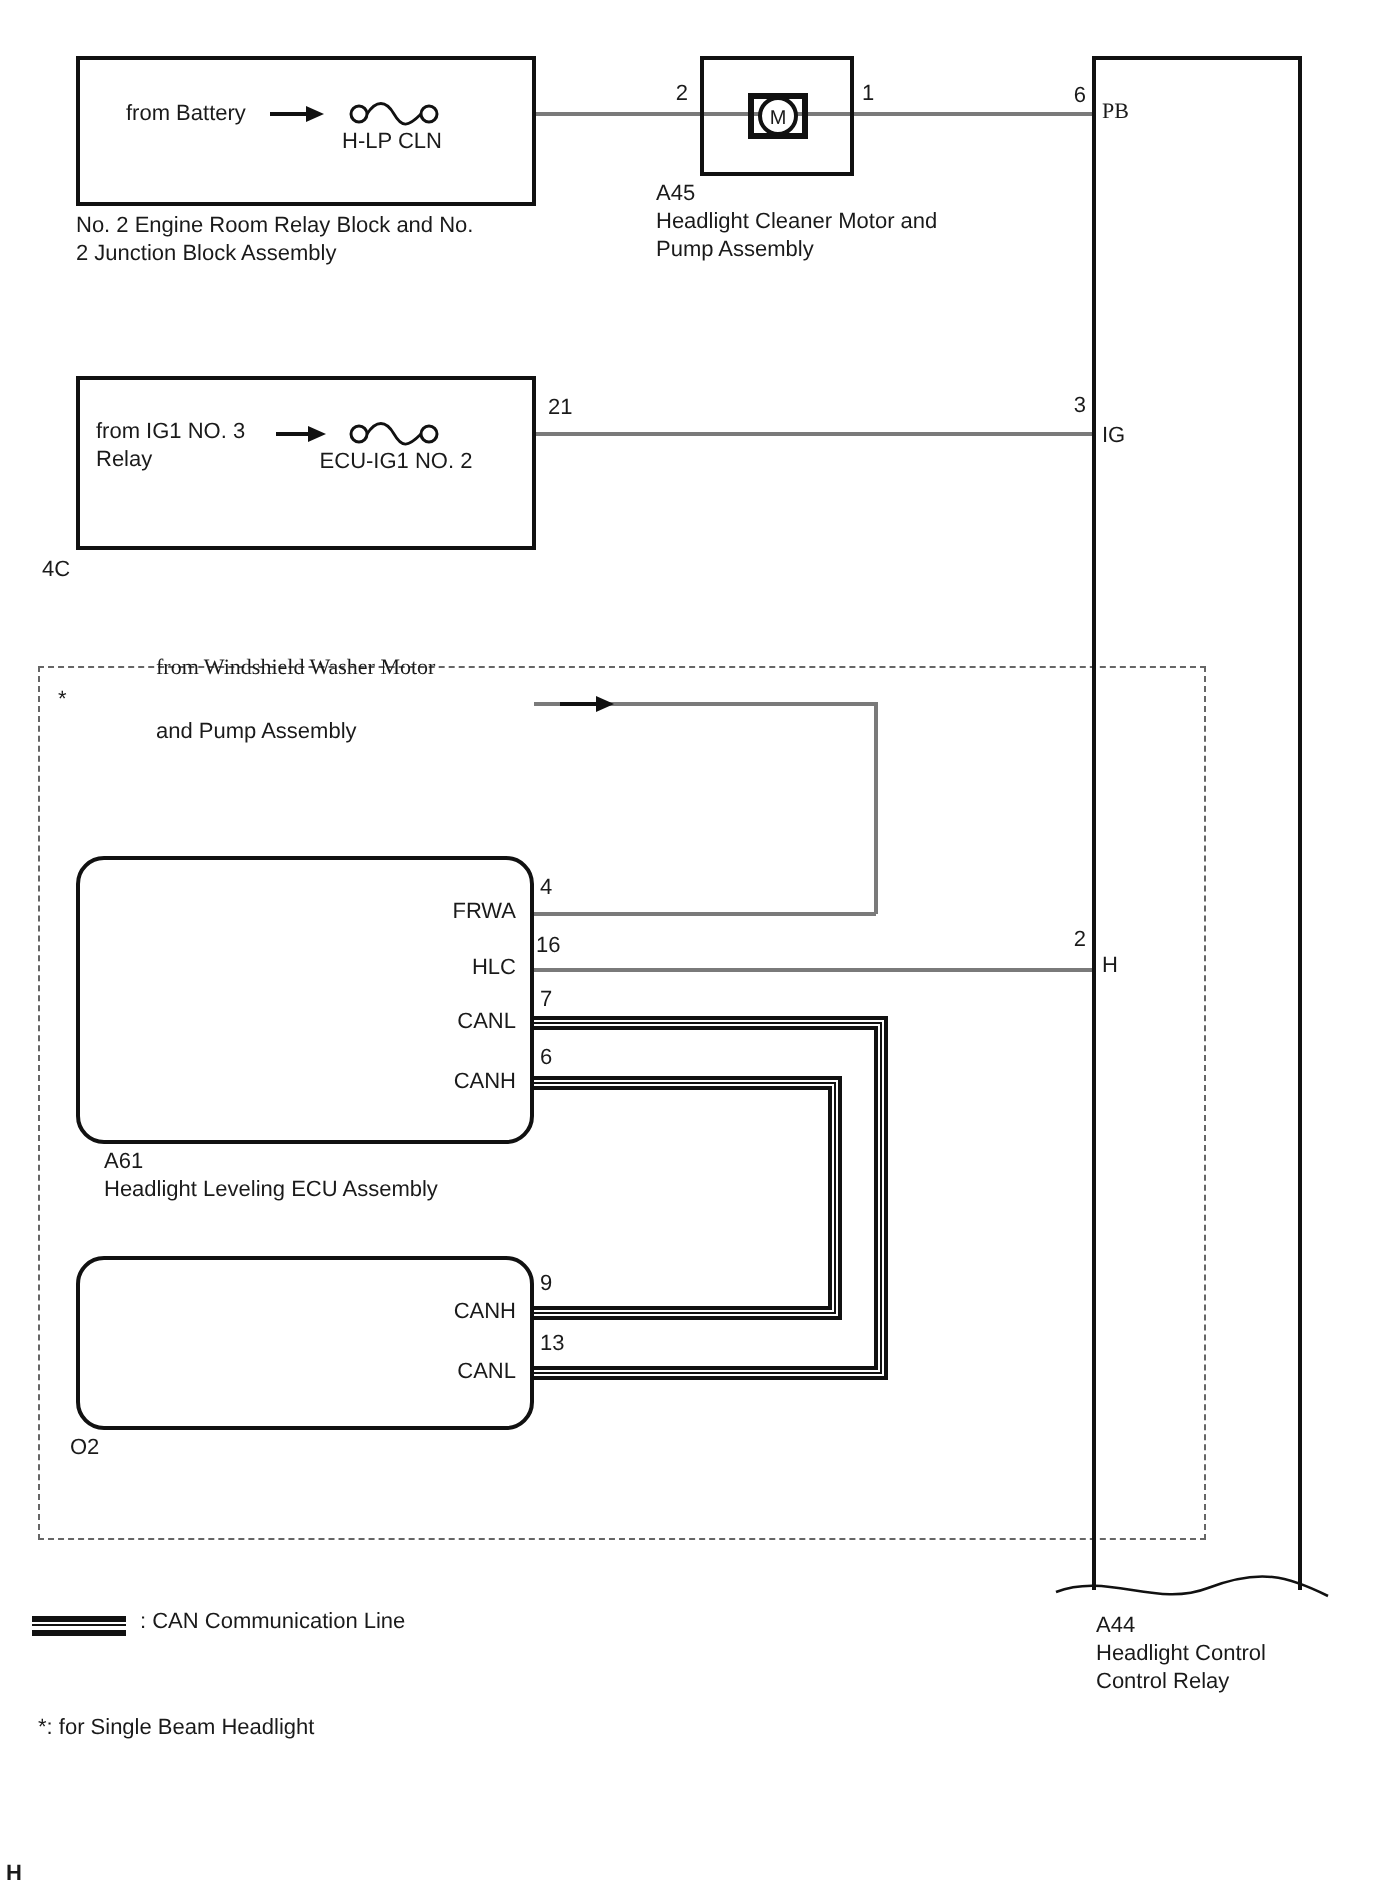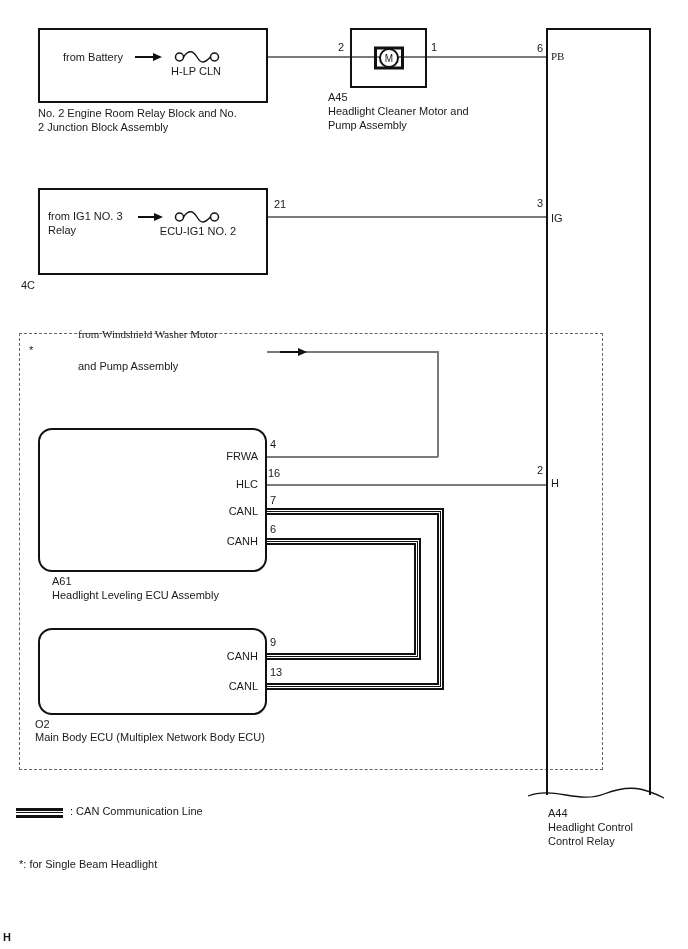--- a/index.html
+++ b/index.html
@@ -118,21 +118,20 @@
   <div class="t" style="left:270px; top:523px;">6</div>
   <div class="t" style="left:52px; top:575px;">A61</div>
   <div class="t" style="left:52px; top:589px;text-align:center;">Headlight Leveling ECU Assembly</div>
 
   <div class="rbox" style="left:38px; top:628px; width:229px; height:87px;"></div>
   <div class="t tr" style="left:178px; top:650px; width:80px;">CANH</div>
   <div class="t tr" style="left:178px; top:680px; width:80px;">CANL</div>
   <div class="t" style="left:270px; top:636px;">9</div>
   <div class="t" style="left:270px; top:666px;">13</div>
   <div class="t" style="left:35px; top:718px;">O2</div>
-  <div class="t" style="left:35px; top:731px;">Main Body ECU (Multiplex Network Body ECU)</div>
 
   <div class="blkline" style="left:546px; top:28px; width:2px; height:767px;"></div>
   <div class="blkline" style="left:649px; top:28px; width:2px; height:767px;"></div>
   <div class="blkline" style="left:546px; top:28px; width:105px; height:2px;"></div>
   <svg style="left:526px; top:784px;" width="140" height="24" viewBox="0 0 140 24">
     <path d="M2,12 C28,2 52,20 78,10 S118,4 138,14" fill="none" stroke="#111" stroke-width="1.3"></path>
   </svg>
   <div class="t tr" style="left:519px; top:42px; width:24px;">6</div>
   <div class="t" style="left:551px; top:50px;font-family:Liberation Serif, serif;">PB</div>
   <div class="t tr" style="left:519px; top:197px; width:24px;">3</div>

